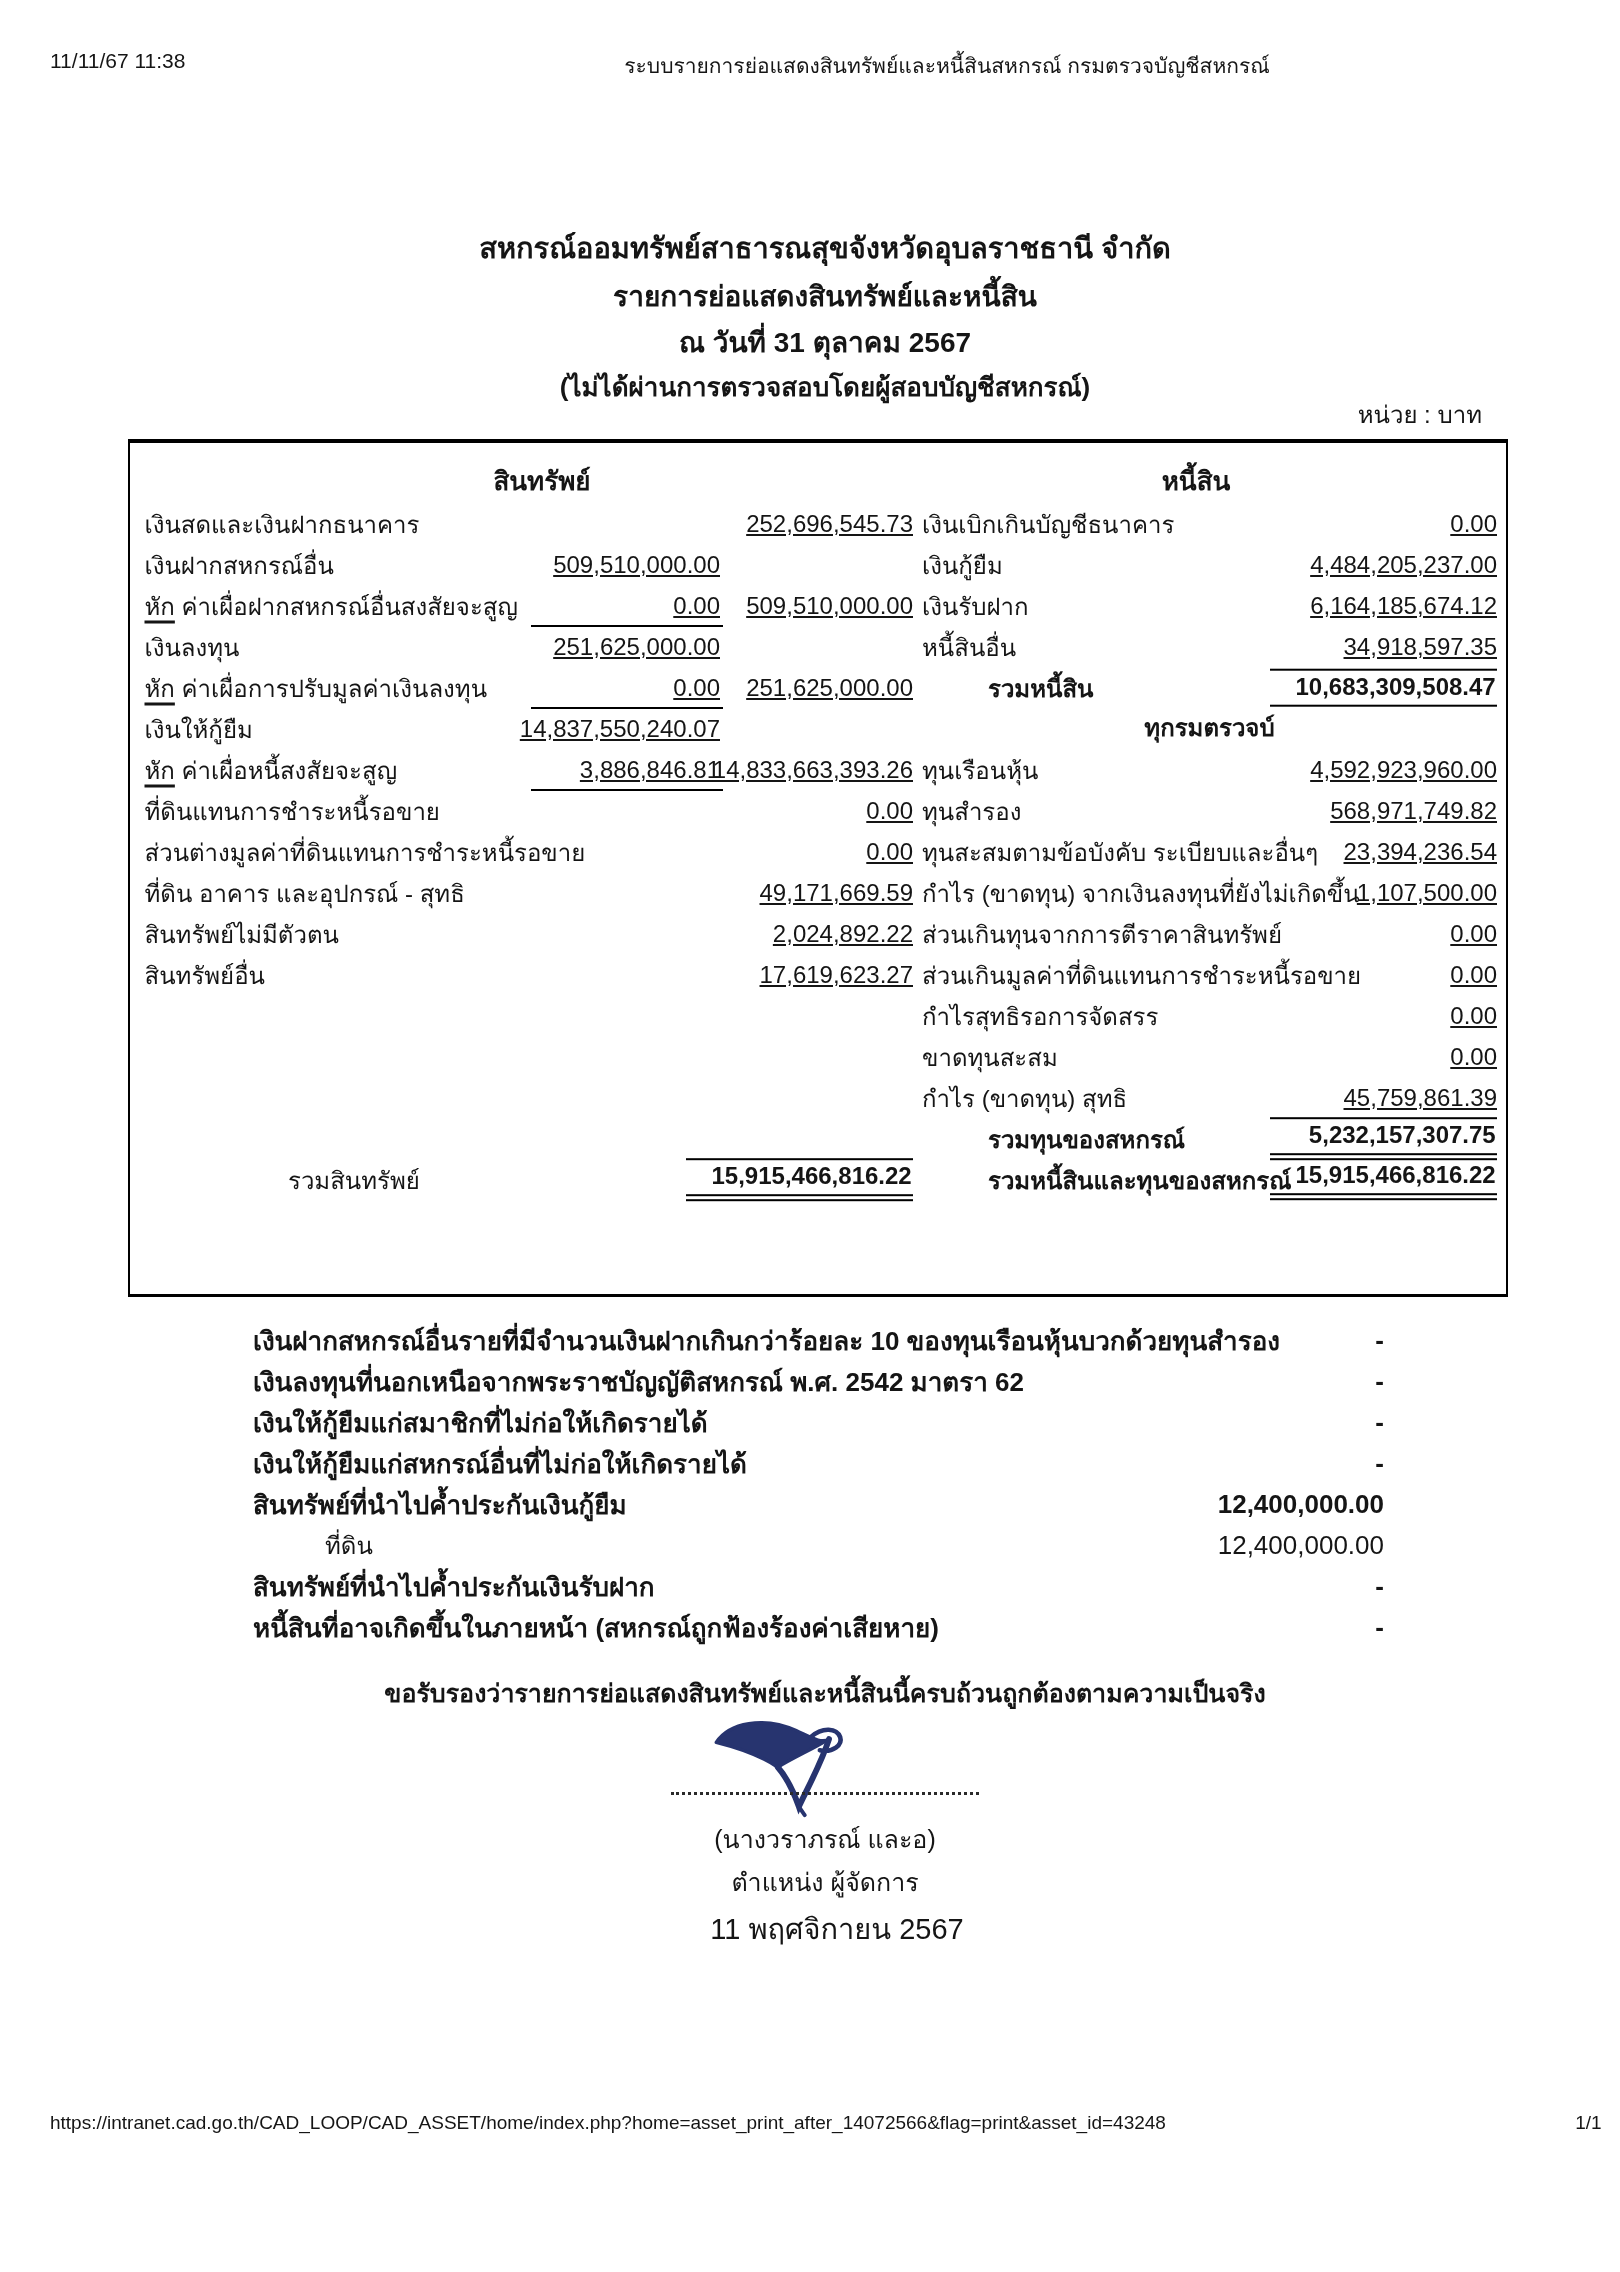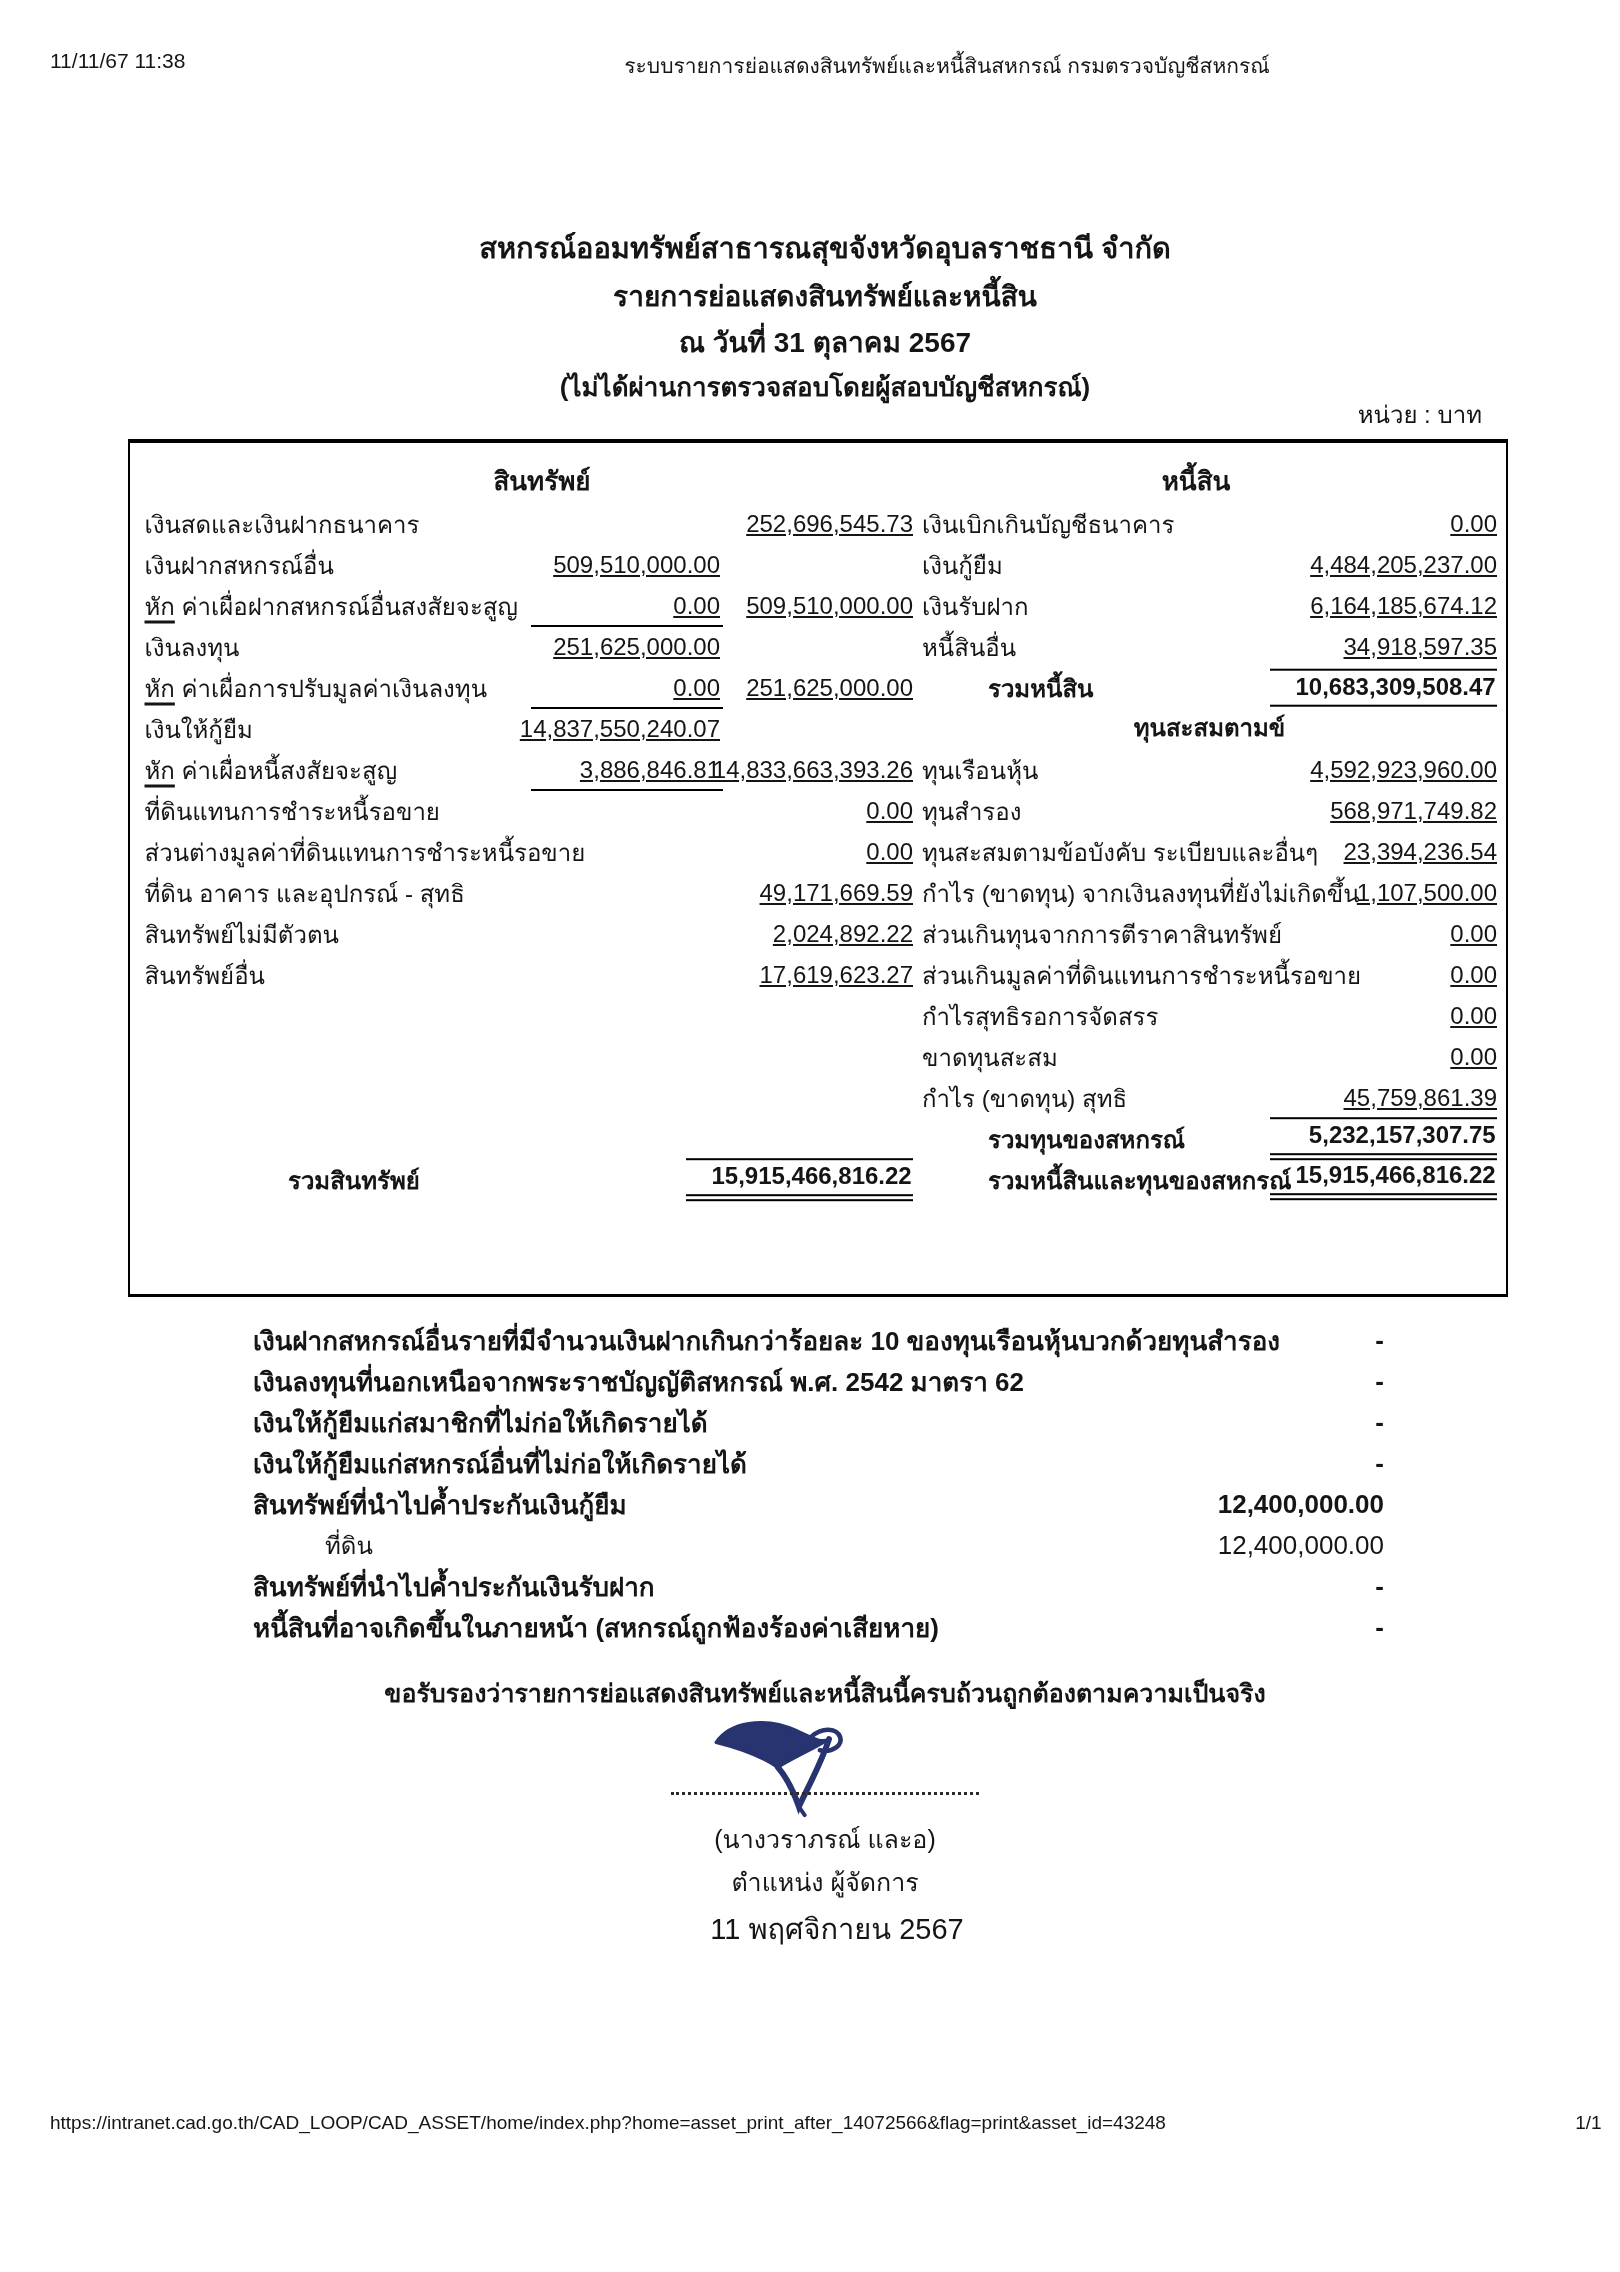--- a/index.html
+++ b/index.html
@@ -49,21 +49,21 @@
 
   .sec-head { text-align:center; font-weight:700; }
   .sec-head .lbl { position:static; transform:none; }
 
   .band { display:inline-block; text-align:right; box-sizing:border-box; padding:2.6px 1.3px 4px 1.3px; }
   .band.w1 { width:227px; }
   .t-top { border-top:2.6px solid #000; }
   .t-bot { border-bottom:2.6px solid #000; }
   .t-dbl { border-bottom:7.2px double #000; }
   .lbl-ind { left:66px !important; }
-  .assets-total .lbl { left:158px; font-weight:700; }
+  .assets-total .lbl { left:158px; font-weight:400; }
   .liab-total .lbl { font-weight:700; }
 
   
   .notes { left:253px; top:1319px; width:1131px; }
   .nrow { position:relative; height:41px; font-size:26px; }
   .nrow .lbl { position:absolute; left:0; top:50%; transform:translateY(-50%); white-space:nowrap; }
   .nrow .val { position:absolute; right:0; top:50%; transform:translateY(-50%); }
   .nrow.indent .lbl { left:72px; font-weight:400; font-size:24px; }
   .nrow.indent .val { font-weight:400; }
 
@@ -175,21 +175,21 @@
         </div>
         <div class="row">
           <div class="lbl">หนี้สินอื่น</div>
           <div class="amt num v">34,918,597.35</div>
         </div>
         <div class="row liab-total">
           <div class="lbl lbl-ind">รวมหนี้สิน</div>
           <div class="amt num v b"><span class="band w1 t-top t-bot">10,683,309,508.47</span></div>
         </div>
         <div class="row sec-head">
-          <div class="lbl">ทุนสะสมตามข์</div>
+          <div class="lbl">ทุกรมตรวจบ์</div>
         </div>
         <div class="row">
           <div class="lbl">ทุนเรือนหุ้น</div>
           <div class="amt num v">4,592,923,960.00</div>
         </div>
         <div class="row">
           <div class="lbl">ทุนสำรอง</div>
           <div class="amt num v">568,971,749.82</div>
         </div>
         <div class="row">

